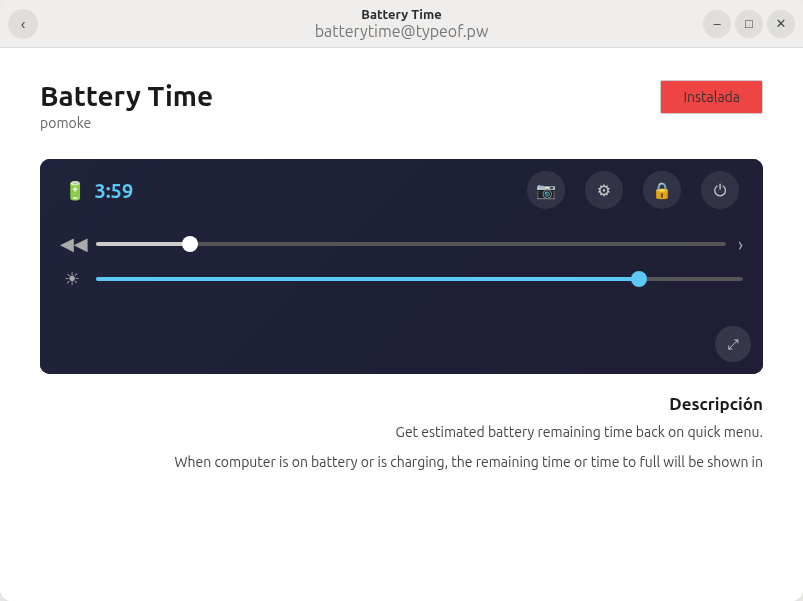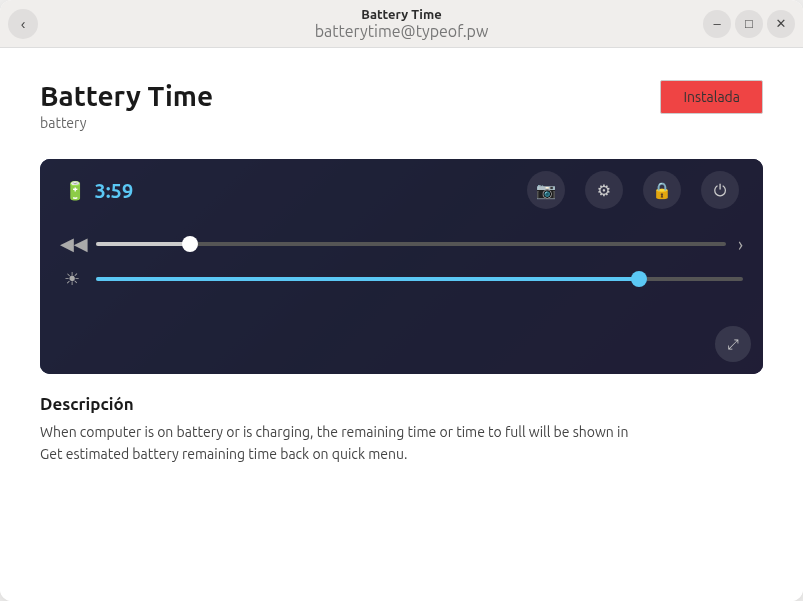--- a/index.html
+++ b/index.html
@@ -280,20 +280,21 @@
       align-items: center;
       justify-content: center;
       cursor: pointer;
       color: #ccc;
       font-size: 14px;
     }
 
     
     .desc-section {
       margin-top: 19px;
+      text-align: right;
     }
 
     .desc-title {
       font-size: 17px;
       font-weight: 700;
       color: #1a1a1a;
       margin-bottom: 8px;
     }
 
     .desc-text {
@@ -328,21 +329,21 @@
         <span>✕</span>
       </button>
     </div>
   </div>
 
   <div class="content">
 
     <div class="app-header">
       <div class="app-info">
         <div class="app-name">Battery Time</div>
-        <div class="app-author">battery</div>
+        <div class="app-author">pomoke</div>
       </div>
       <button class="install-btn">Instalada</button>
     </div>
 
     <div class="screenshot-wrapper">
       <div class="screenshot-img">
         <div class="qs-panel">
 
           <div class="qs-top-bar">
             <div class="qs-battery-time">
@@ -388,18 +389,18 @@
         </div>
       </div>
 
       <button class="expand-btn">
         <span>⤢</span>
       </button>
     </div>
 
     <div class="desc-section">
       <div class="desc-title">Descripción</div>
+      <div class="desc-text">Get estimated battery remaining time back on quick menu.</div>
       <div class="desc-text" style="margin-top:8px;">When computer is on battery or is charging, the remaining time or time to full will be shown in</div>
-      <div class="desc-text">Get estimated battery remaining time back on quick menu.</div>
     </div>
 
   </div>
 </div>
 
 </body></html>

